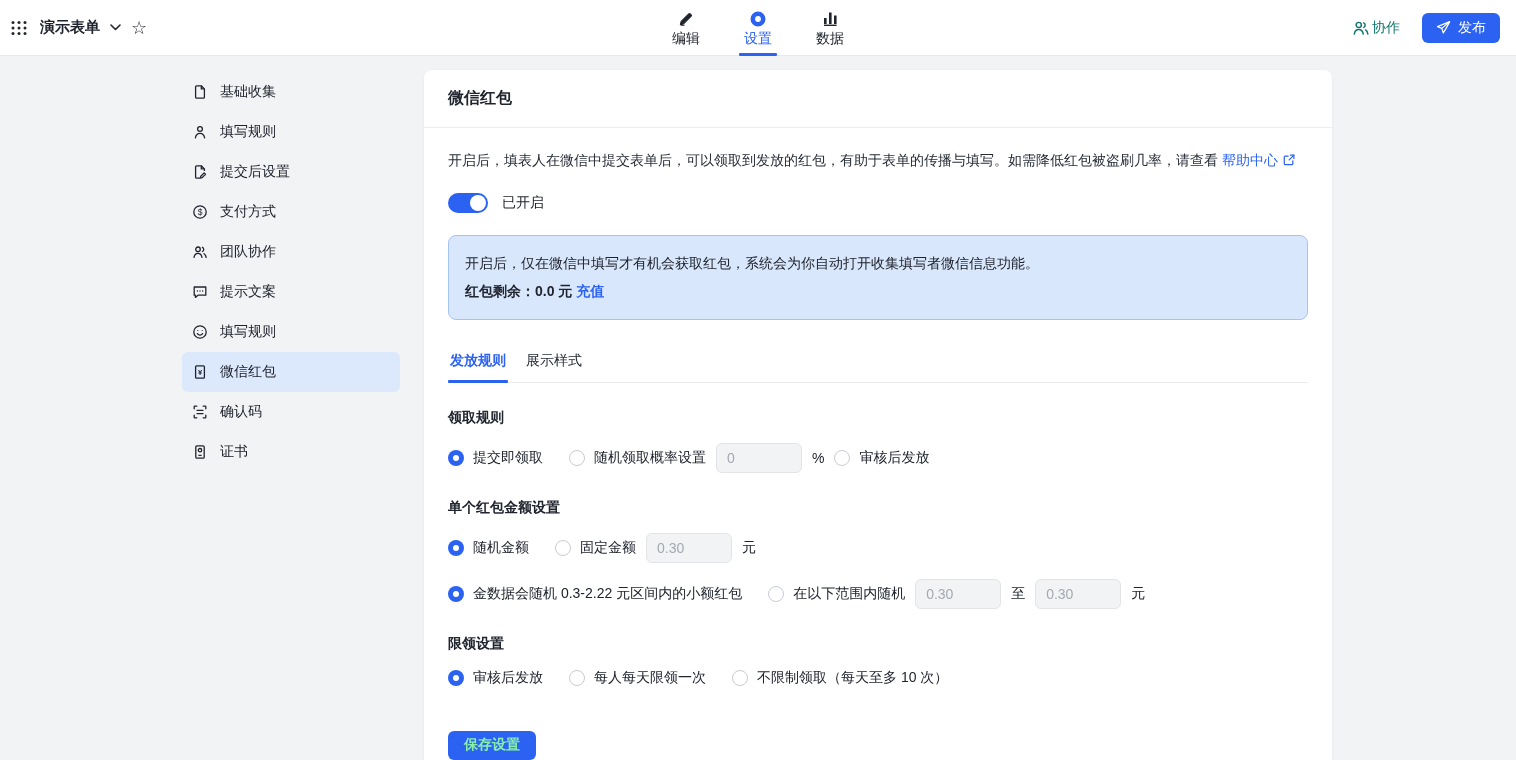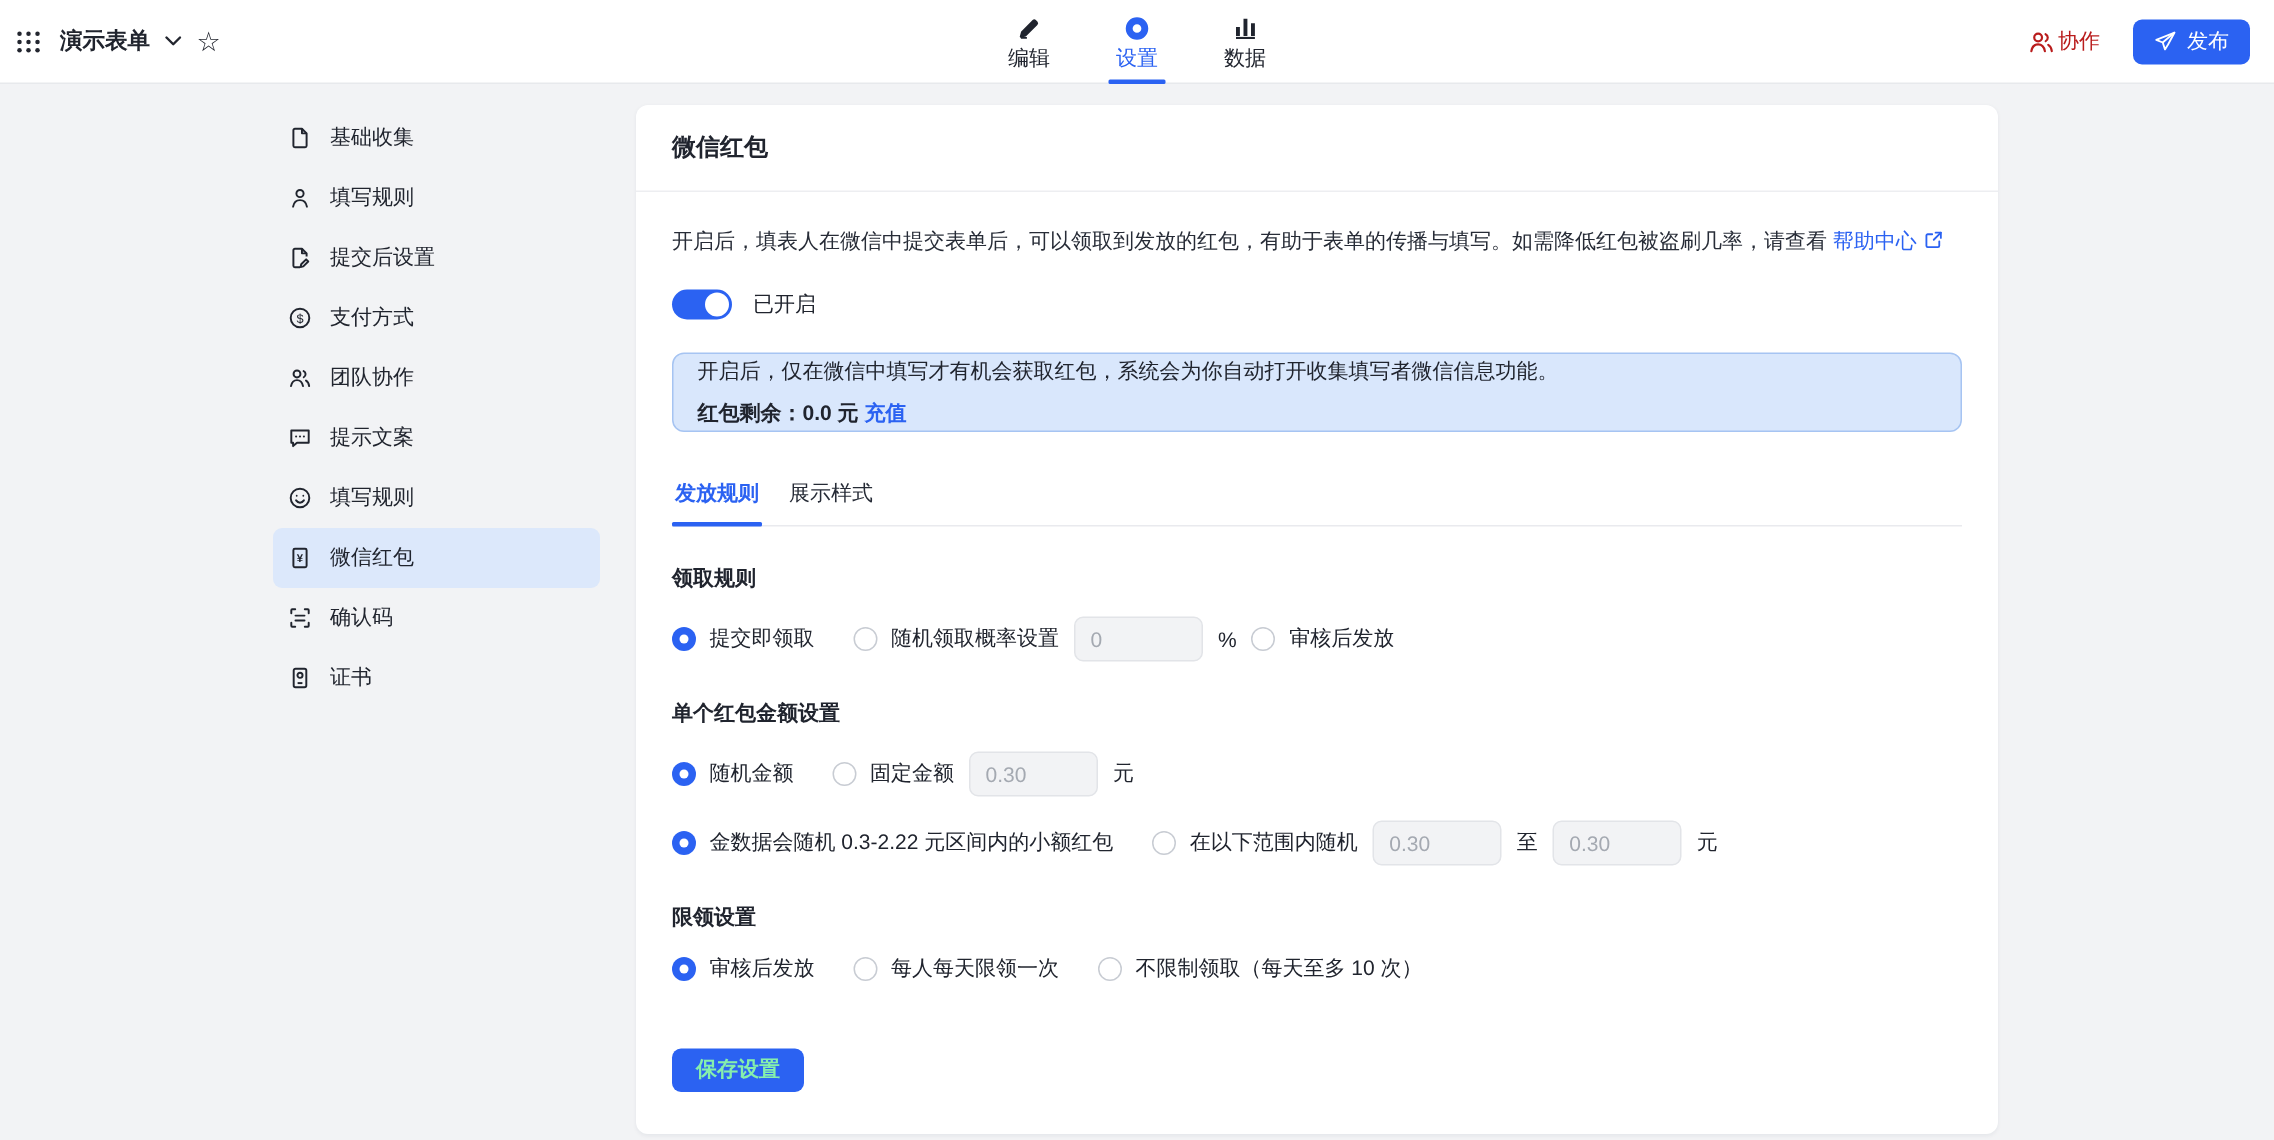--- a/index.html
+++ b/index.html
@@ -42,21 +42,21 @@
   .nav-tab{
     position:relative;display:flex;flex-direction:column;align-items:center;
     justify-content:center;gap:3px;cursor:pointer;padding:0 6px;min-width:44px;
   }
   .nav-tab .nav-icon{height:18px;display:flex;align-items:flex-end;color:#20242e;}
   .nav-tab .nav-label{font-size:14px;color:#20242e;font-family:Liberation Mono, monospace;}
   .nav-tab.active .nav-label{color:var(--accent);}
   .nav-tab.active .nav-icon{color:var(--accent);}
   .nav-underline{position:absolute;left:50%;transform:translateX(-50%);bottom:0;width:38px;height:3px;background:var(--accent);border-radius:1px;}
   .tb-right{display:flex;align-items:center;gap:22px;}
-  .collab{display:flex;align-items:center;gap:2px;cursor:pointer;color:#b91c1c;}
+  .collab{display:flex;align-items:center;gap:2px;cursor:pointer;color:#0f766e;}
   .publish{
     display:flex;align-items:center;gap:7px;background:var(--accent);color:#fff;
     border:none;border-radius:6px;height:30px;padding:0 14px;font-size:14px;
     font-family:inherit;cursor:pointer;
   }
   
   .content{display:flex;align-items:flex-start;}
   .sidebar{width:218px;margin-left:182px;padding-top:16px;display:flex;flex-direction:column;}
   .side-item{
     display:flex;align-items:center;gap:12px;height:40px;padding:0 10px;
@@ -78,21 +78,21 @@
   .toggle-row{display:flex;align-items:center;gap:14px;margin-bottom:22px;}
   .toggle{
     position:relative;width:40px;height:20px;border-radius:10px;background:var(--accent);
     cursor:pointer;display:inline-block;
   }
   .toggle .knob{
     position:absolute;top:2px;right:2px;width:16px;height:16px;border-radius:50%;background:#fff;
   }
   .notice{
     background:var(--notice-bg);border:1px solid var(--notice-border);border-radius:8px;
-    padding:0 16px;line-height:1.6;
+    padding:16px 16px;line-height:1.6;
   }
   .notice p{margin:0;}
   .notice .balance-line{margin-top:6px;font-weight:bold;}
   .notice .balance-line .link{font-weight:bold;margin-left:4px;}
   
   .tabs{display:flex;gap:16px;margin-top:26px;border-bottom:1px solid #e9eaee;}
   .tab{position:relative;padding:6px 2px 12px 2px;cursor:pointer;color:#262b36;}
   .tab.active{color:var(--accent);font-weight:bold;}
   .tab.active::after{
     content:"";position:absolute;left:0;right:0;bottom:-1px;height:3px;background:var(--accent);border-radius:1px;

